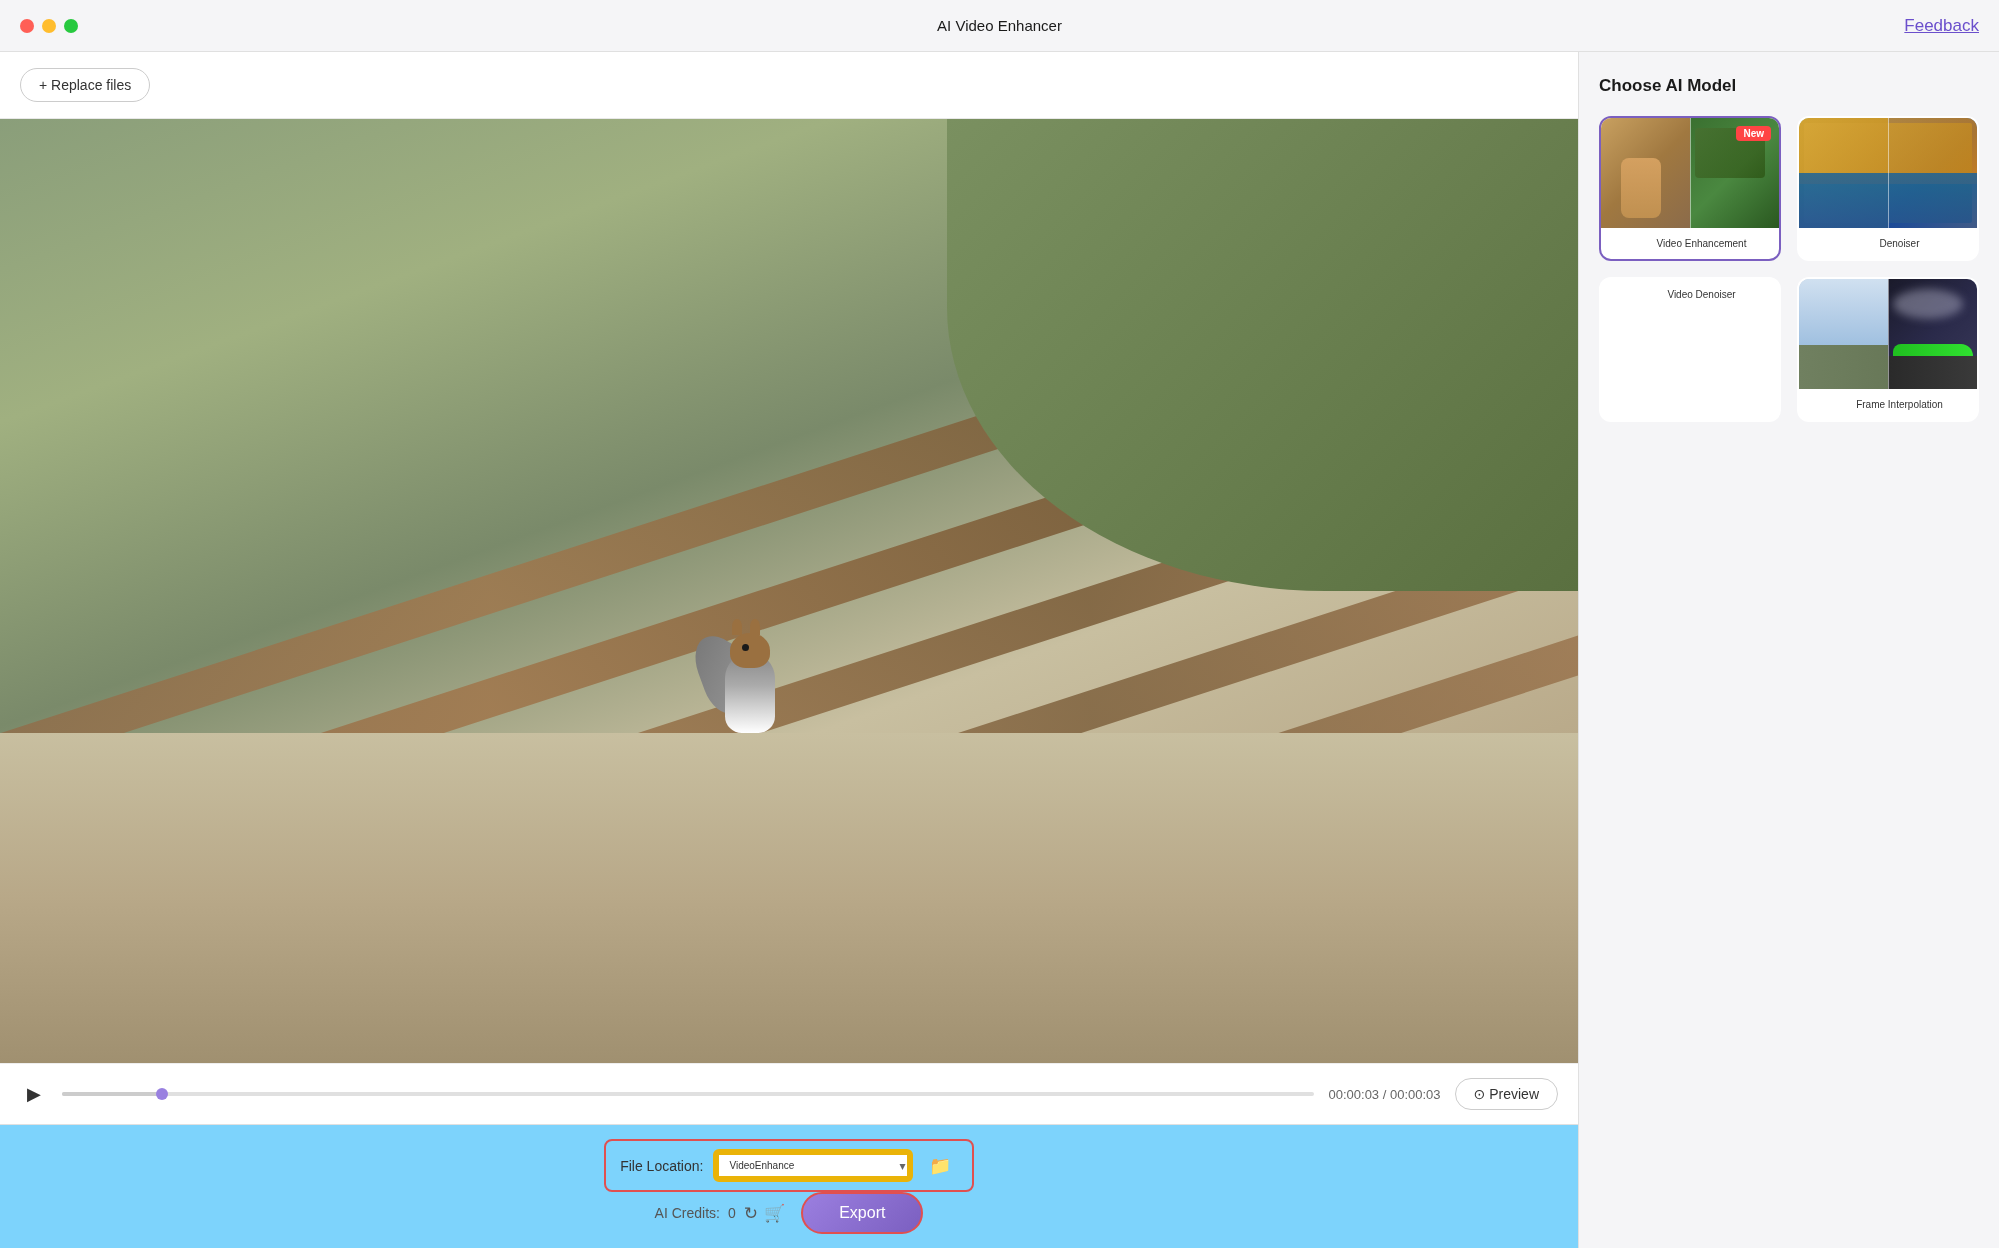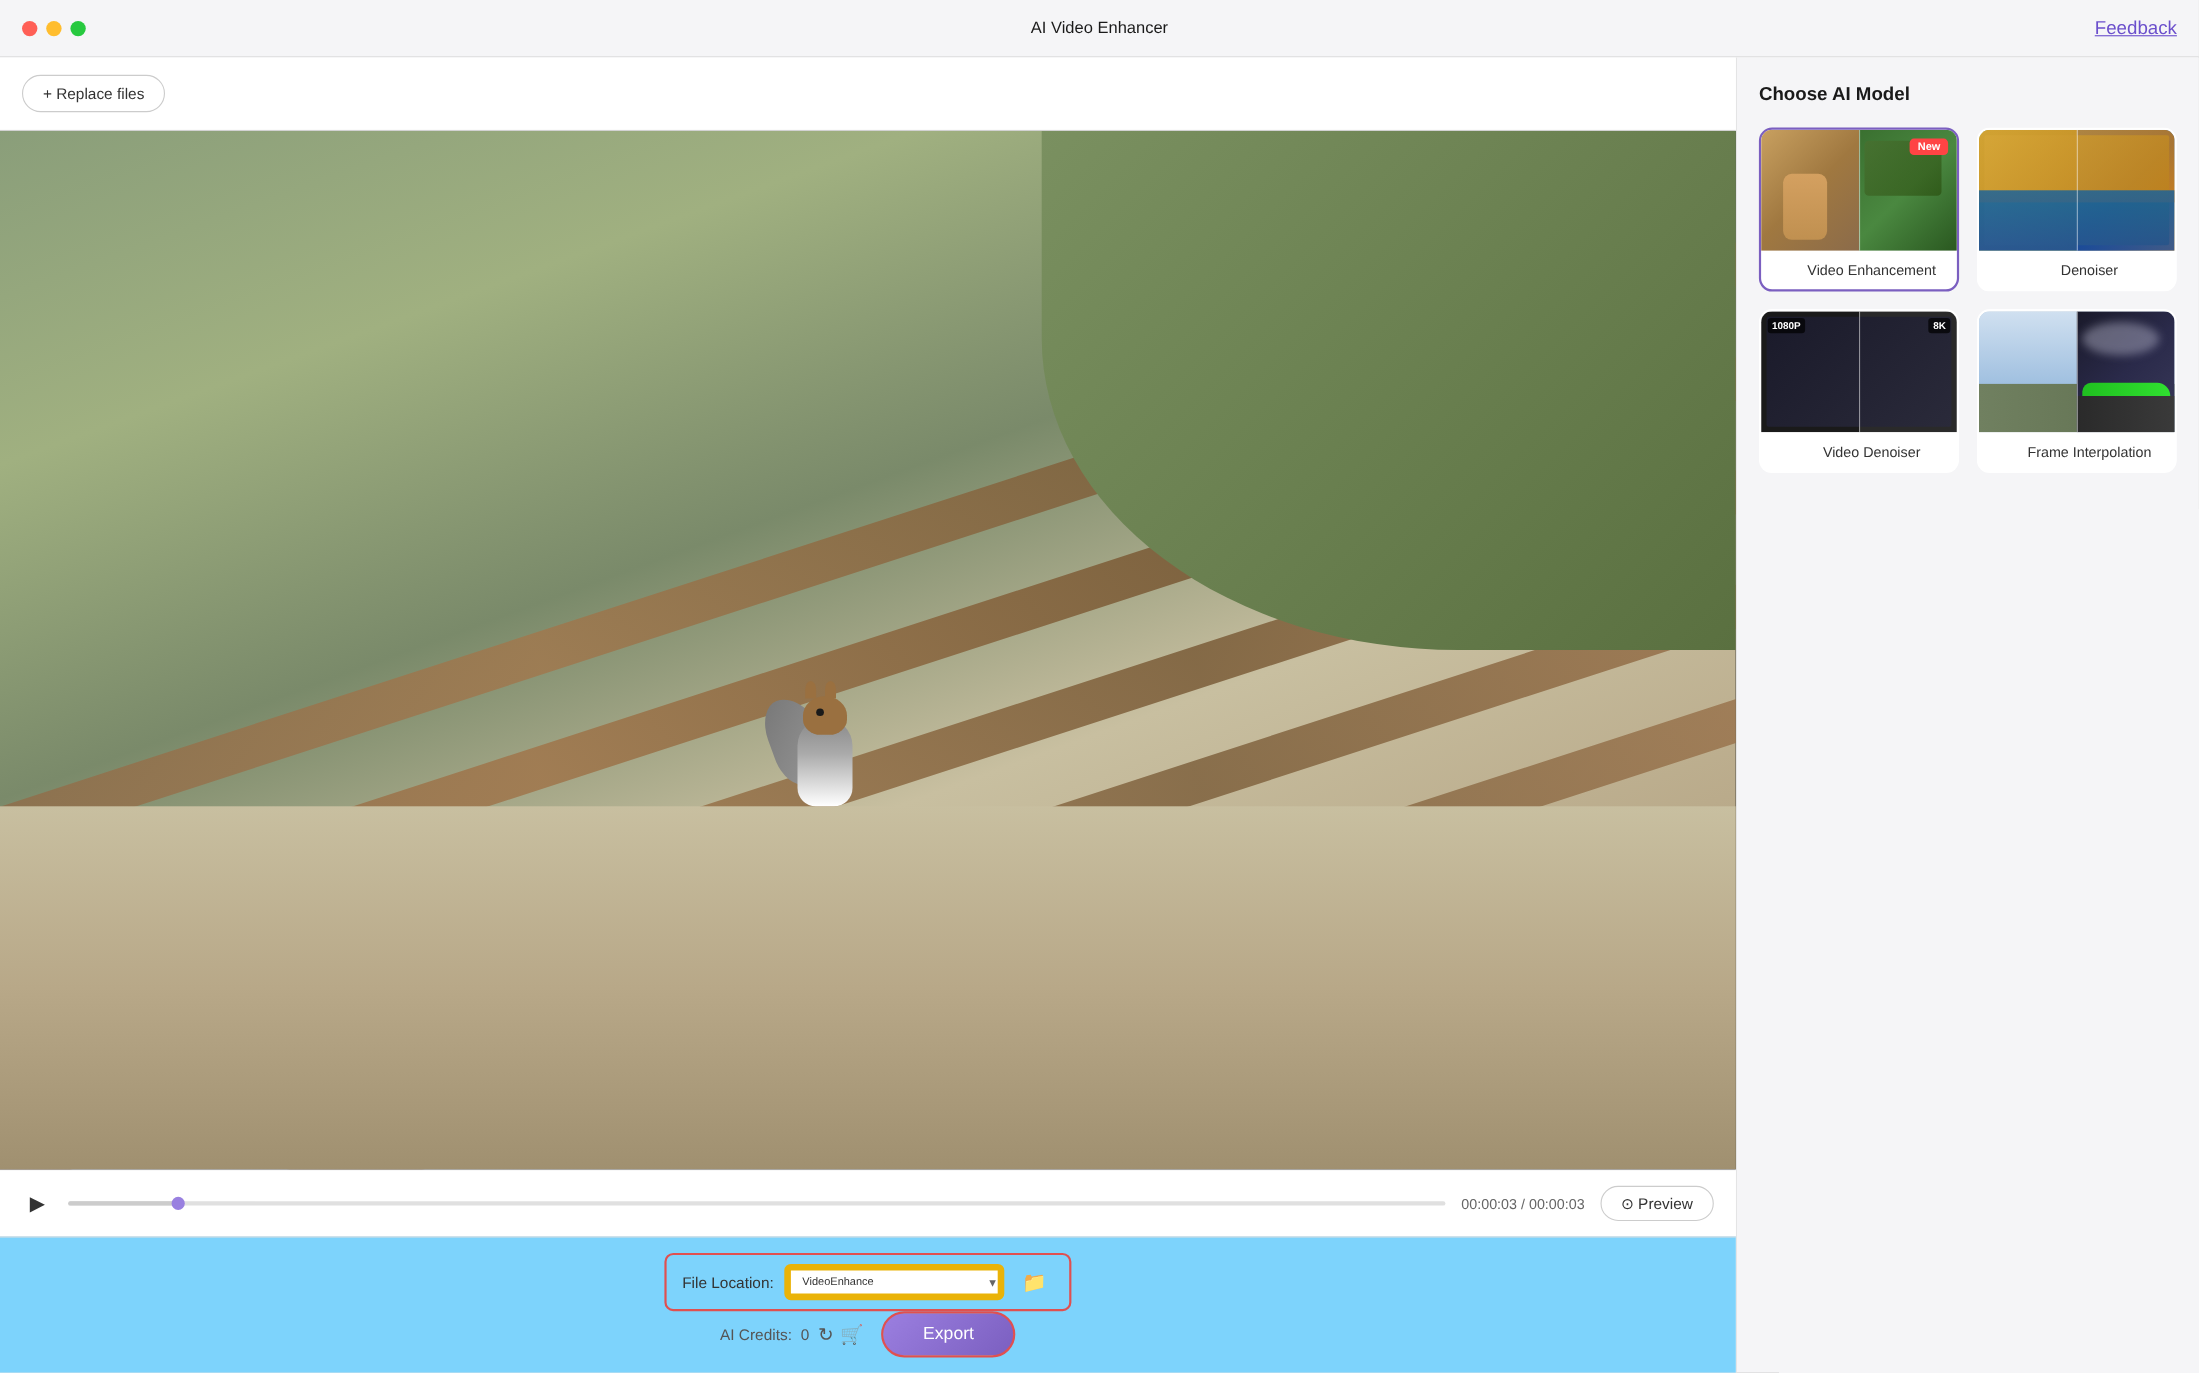--- a/index.html
+++ b/index.html
@@ -475,21 +475,21 @@
       padding: 2px 7px;
       border-radius: 4px;
       z-index: 10;
     }
     .expand-tl { top: 6px; left: 6px; }
     .expand-tr { top: 6px; right: 6px; }
     .expand-bl { bottom: 6px; left: 6px; }
     .expand-br { bottom: 6px; right: 6px; }
 
     .model-name {
-      font-size: 13px;
+      font-size: 10px;
       font-weight: 500;
       color: #333;
       text-align: center;
       padding: 10px 8px;
       margin-left: 23px;
     }
 
     
     .thumb-divider {
       position: absolute;
@@ -636,39 +636,20 @@
               <div style="position:absolute;top:0;left:0;width:100%;height:60%;background:linear-gradient(135deg,#f0a020,#e08010);opacity:0.7;"></div>
               <div style="position:absolute;bottom:0;left:0;width:100%;height:50%;background:linear-gradient(180deg,#1060a0,#1848a0);opacity:0.8;"></div>
             </div>
             <div class="thumb-divider"></div>
           </div>
         </div>
         <div class="model-name">Denoiser</div>
       </div>
 
       <div class="model-card">
-        <div class="model-thumb">
-          <div class="thumb-wrapper" style="position:relative;">
-            <div class="thumb-upscaler-l">
-
-              <div style="position:absolute;top:50%;left:50%;transform:translate(-50%,-50%);width:34px;height:50px;background:#222;border-radius:6px;border:2px solid #444;"></div>
-              <div style="position:absolute;top:50%;left:50%;transform:translate(-50%,-50%);width:22px;height:22px;background:#333;border-radius:50%;border:2px solid #555;"></div>
-              <span class="expand-icon expand-tl">↗</span>
-              <span class="expand-icon expand-tr">↖</span>
-              <span class="expand-icon expand-bl">↘</span>
-              <span class="expand-icon expand-br">↙</span>
-            </div>
-            <div class="thumb-upscaler-r">
-              <div style="position:absolute;top:5px;left:5px;right:5px;bottom:5px;background:linear-gradient(135deg,#1a1a2a,#2a2a3a);border-radius:2px;"></div>
-            </div>
-            <div class="thumb-divider"></div>
-            <div class="upscaler-badge-1080">1080P</div>
-            <div class="upscaler-badge-8k">8K</div>
-          </div>
-        </div>
         <div class="model-name">Video Denoiser</div>
       </div>
 
       <div class="model-card">
         <div class="model-thumb">
           <div class="thumb-wrapper">
             <div class="thumb-frame-l">
               <div style="position:absolute;top:0;left:0;width:100%;height:100%;background:linear-gradient(180deg,#d0e0f0 0%,#a0c0e0 60%,#c0d0e0 100%);"></div>
               <div style="position:absolute;bottom:0;left:0;width:100%;height:40%;background:linear-gradient(90deg,#708060,#607050);"></div>
             </div>

